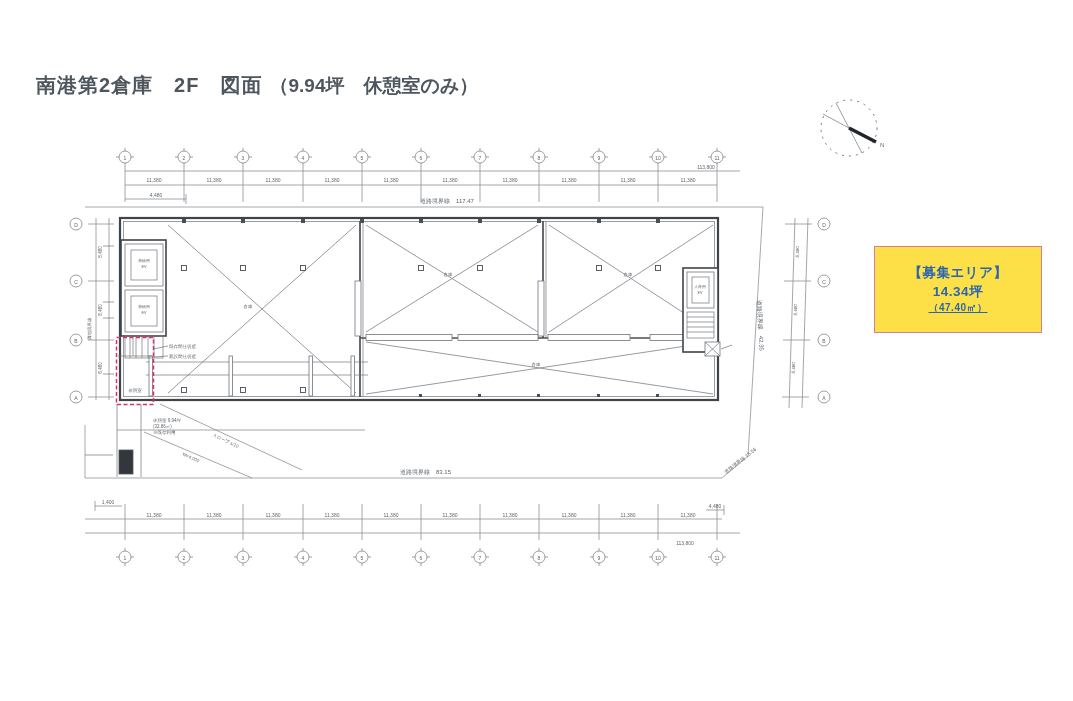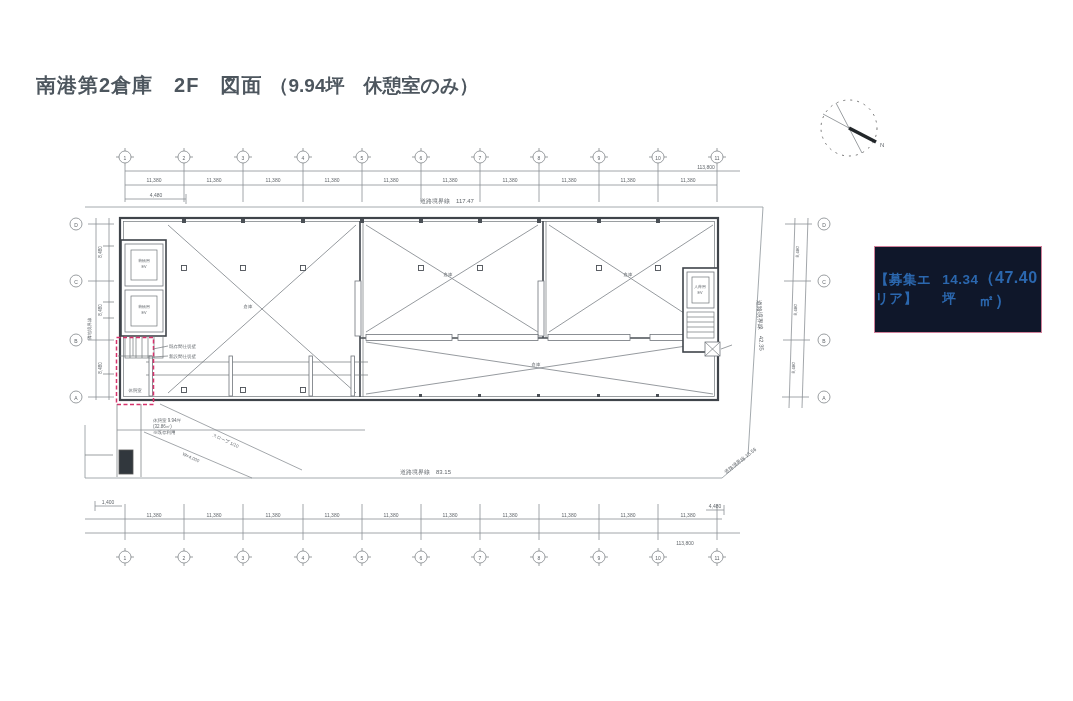--- a/index.html
+++ b/index.html
@@ -2,24 +2,24 @@
 <html><head>
 <meta charset="utf-8">
 <style>
   html,body{margin:0;padding:0;background:#e8e8e8;}
   .page{position:relative;width:1073px;height:701px;background:#ffffff;overflow:hidden;
         font-family:"Liberation Sans", sans-serif;}
   .title{position:absolute;left:36px;top:72px;white-space:nowrap;color:#4d565e;}
   .title-main{font-size:20px;font-weight:bold;letter-spacing:1px;}
   .title-sub{font-size:19px;font-weight:600;margin-left:7px;}
   .info-box{position:absolute;left:874px;top:246px;width:166px;height:85px;
-            border:1.2px solid #d0809a;background:#0f172a;
-            display:flex;flex-direction:row;justify-content:center;align-items:center;}
+            border:1.2px solid #d0809a;background:#fde047;
+            display:flex;flex-direction:column;justify-content:center;align-items:center;}
   .info-line{color:#2b67ae;font-weight:bold;font-size:13.5px;line-height:1.4;letter-spacing:.5px;}
-  .info-line.small{font-size:16px;}
+  .info-line.small{font-size:10px;text-decoration:underline;}
   svg{position:absolute;left:0;top:0;}
   svg text{fill:#62676c;font-family:"Liberation Sans", sans-serif;}
   .t38{font-size:3.8px}.t45{font-size:4.5px}.t5{font-size:5px}.t6{font-size:6px}
   .ln{stroke:#8b9095;stroke-width:.8;fill:none}
   .lnt{stroke:#9aa0a5;stroke-width:.9;fill:none}
   .thin{stroke:#70757a;stroke-width:.7;fill:none}
   .wall{stroke:#3f444a;stroke-width:2.2;fill:#ffffff}
   .wall2{stroke:#4a4f55;stroke-width:1.7;fill:none}
   .xline{stroke:#8a8f94;stroke-width:.9;fill:none}
   .det{stroke:#6f747a;stroke-width:.8;fill:#ffffff}

